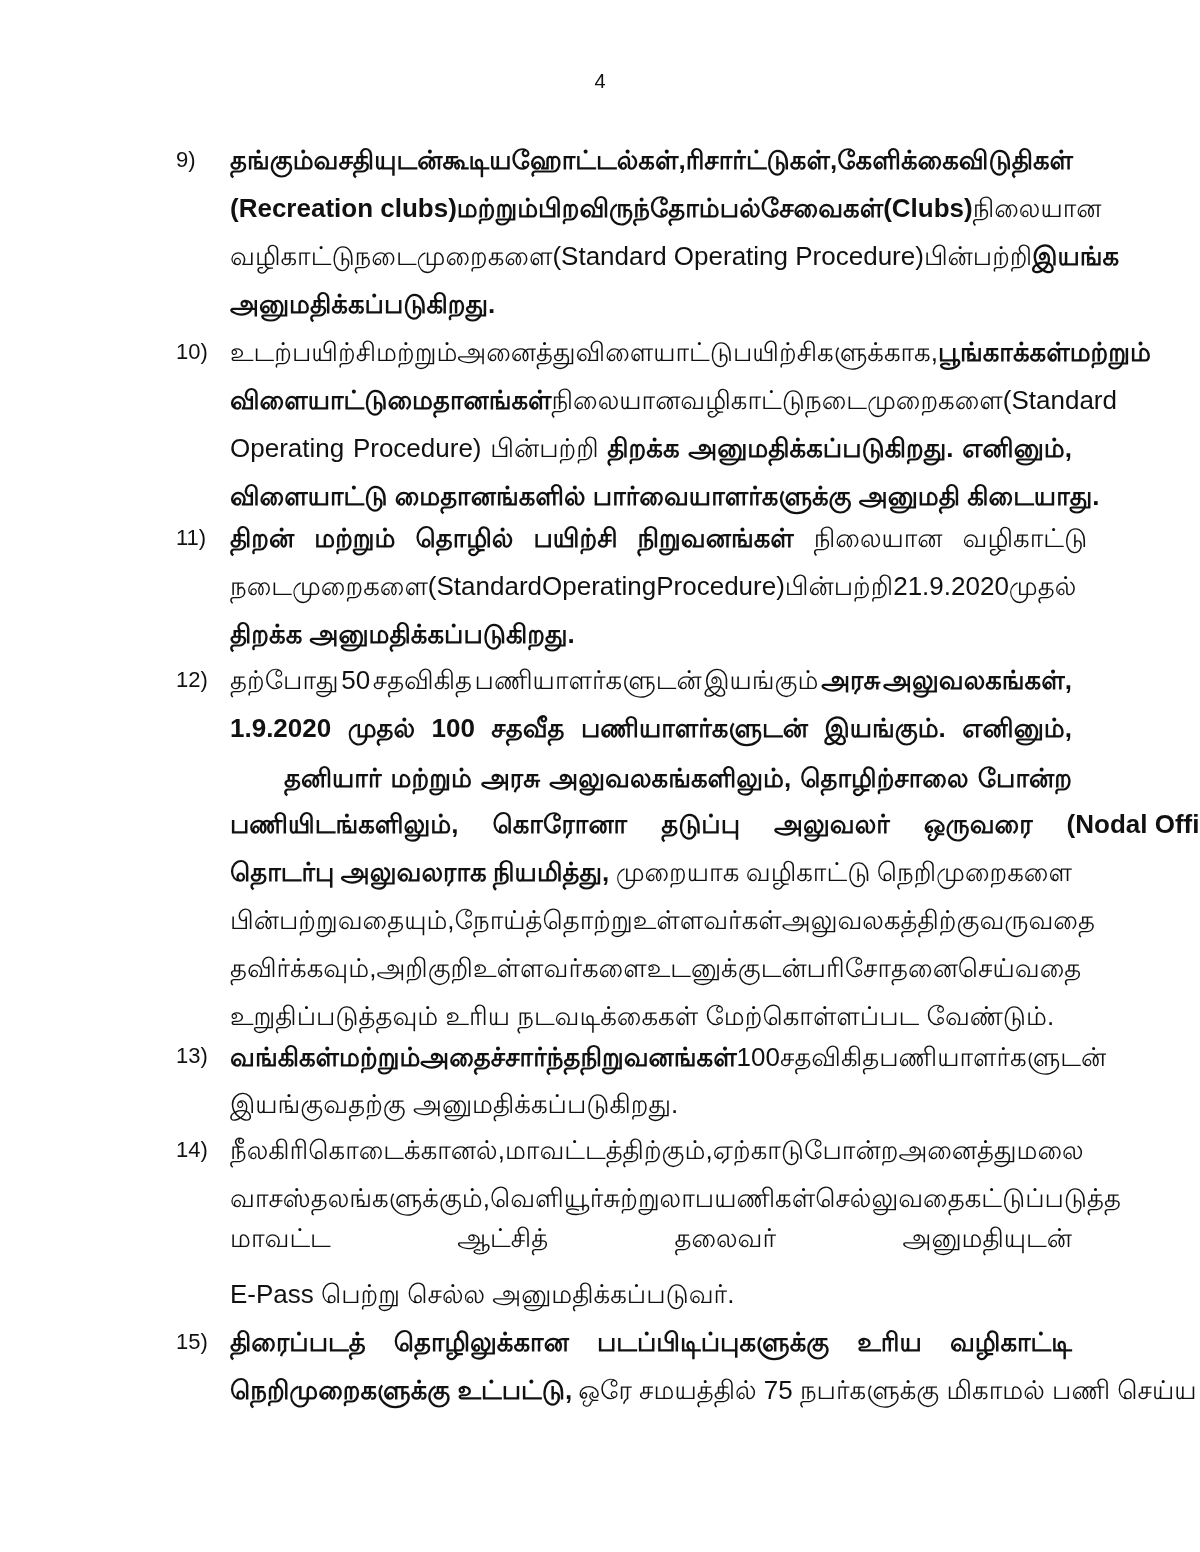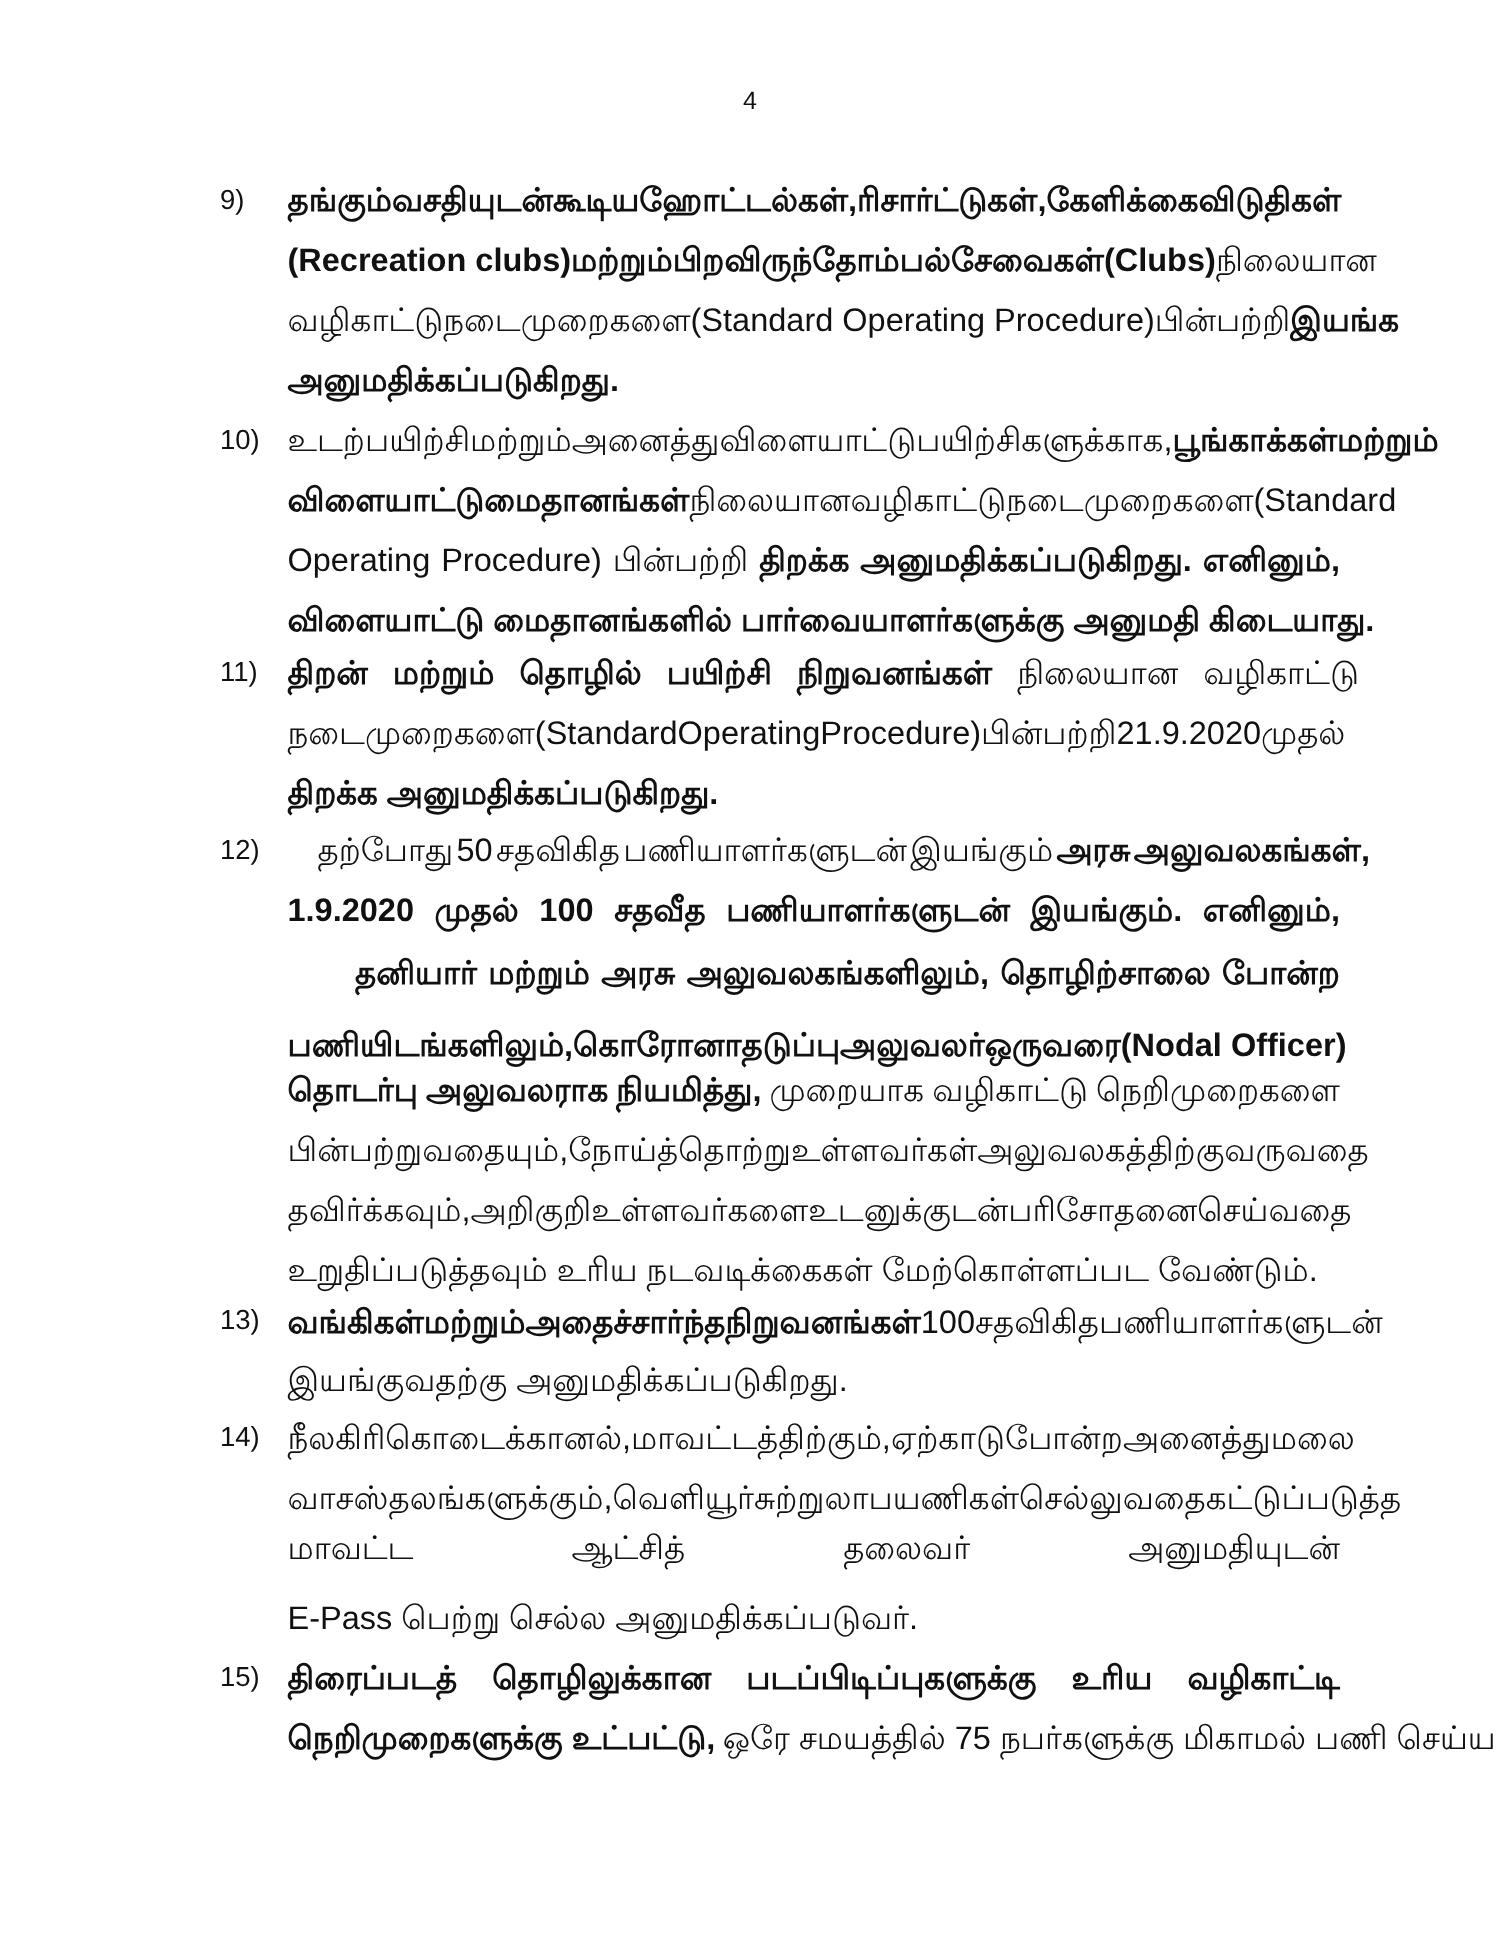--- a/index.html
+++ b/index.html
@@ -113,21 +113,21 @@
         <span class="seg">பின்பற்றி</span>
         <span class="seg">21.9.2020</span>
         <span class="seg">முதல்</span>
       </div>
       <div class="line left" style="top: 96px;">
         <span class="seg b">திறக்க அனுமதிக்கப்படுகிறது.</span>
       </div>
     </div>
     <div class="item" style="top: 656px;">
       <div class="item-num">12)</div>
-      <div class="line" style="top: 0px; margin-left: 24px;">
+      <div class="line" style="top: 0px;">
         <span class="seg">தற்போது</span>
         <span class="seg">50</span>
         <span class="seg">சதவிகித</span>
         <span class="seg">பணியாளர்களுடன்</span>
         <span class="seg">இயங்கும்</span>
         <span class="seg b">அரசு</span>
         <span class="seg b">அலுவலகங்கள்,</span>
       </div>
       <div class="line" style="top: 48px;">
         <span class="seg b">1.9.2020</span>
@@ -139,21 +139,21 @@
         <span class="seg b">எனினும்,</span>
       </div>
       <div class="line indent" style="top: 98px;">
         <span class="seg b">தனியார்</span>
         <span class="seg b">மற்றும்</span>
         <span class="seg b">அரசு</span>
         <span class="seg b">அலுவலகங்களிலும்,</span>
         <span class="seg b">தொழிற்சாலை</span>
         <span class="seg b">போன்ற</span>
       </div>
-      <div class="line" style="top: 156px;">
+      <div class="line" style="top: 144px; gap: 34px;">
         <span class="seg b">பணியிடங்களிலும்,</span>
         <span class="seg b">கொரோனா</span>
         <span class="seg b">தடுப்பு</span>
         <span class="seg b">அலுவலர்</span>
         <span class="seg b">ஒருவரை</span>
         <span class="seg b">(Nodal Officer)</span>
       </div>
       <div class="line" style="top: 192px;">
         <span class="seg b">தொடர்பு</span>
         <span class="seg b">அலுவலராக</span>

